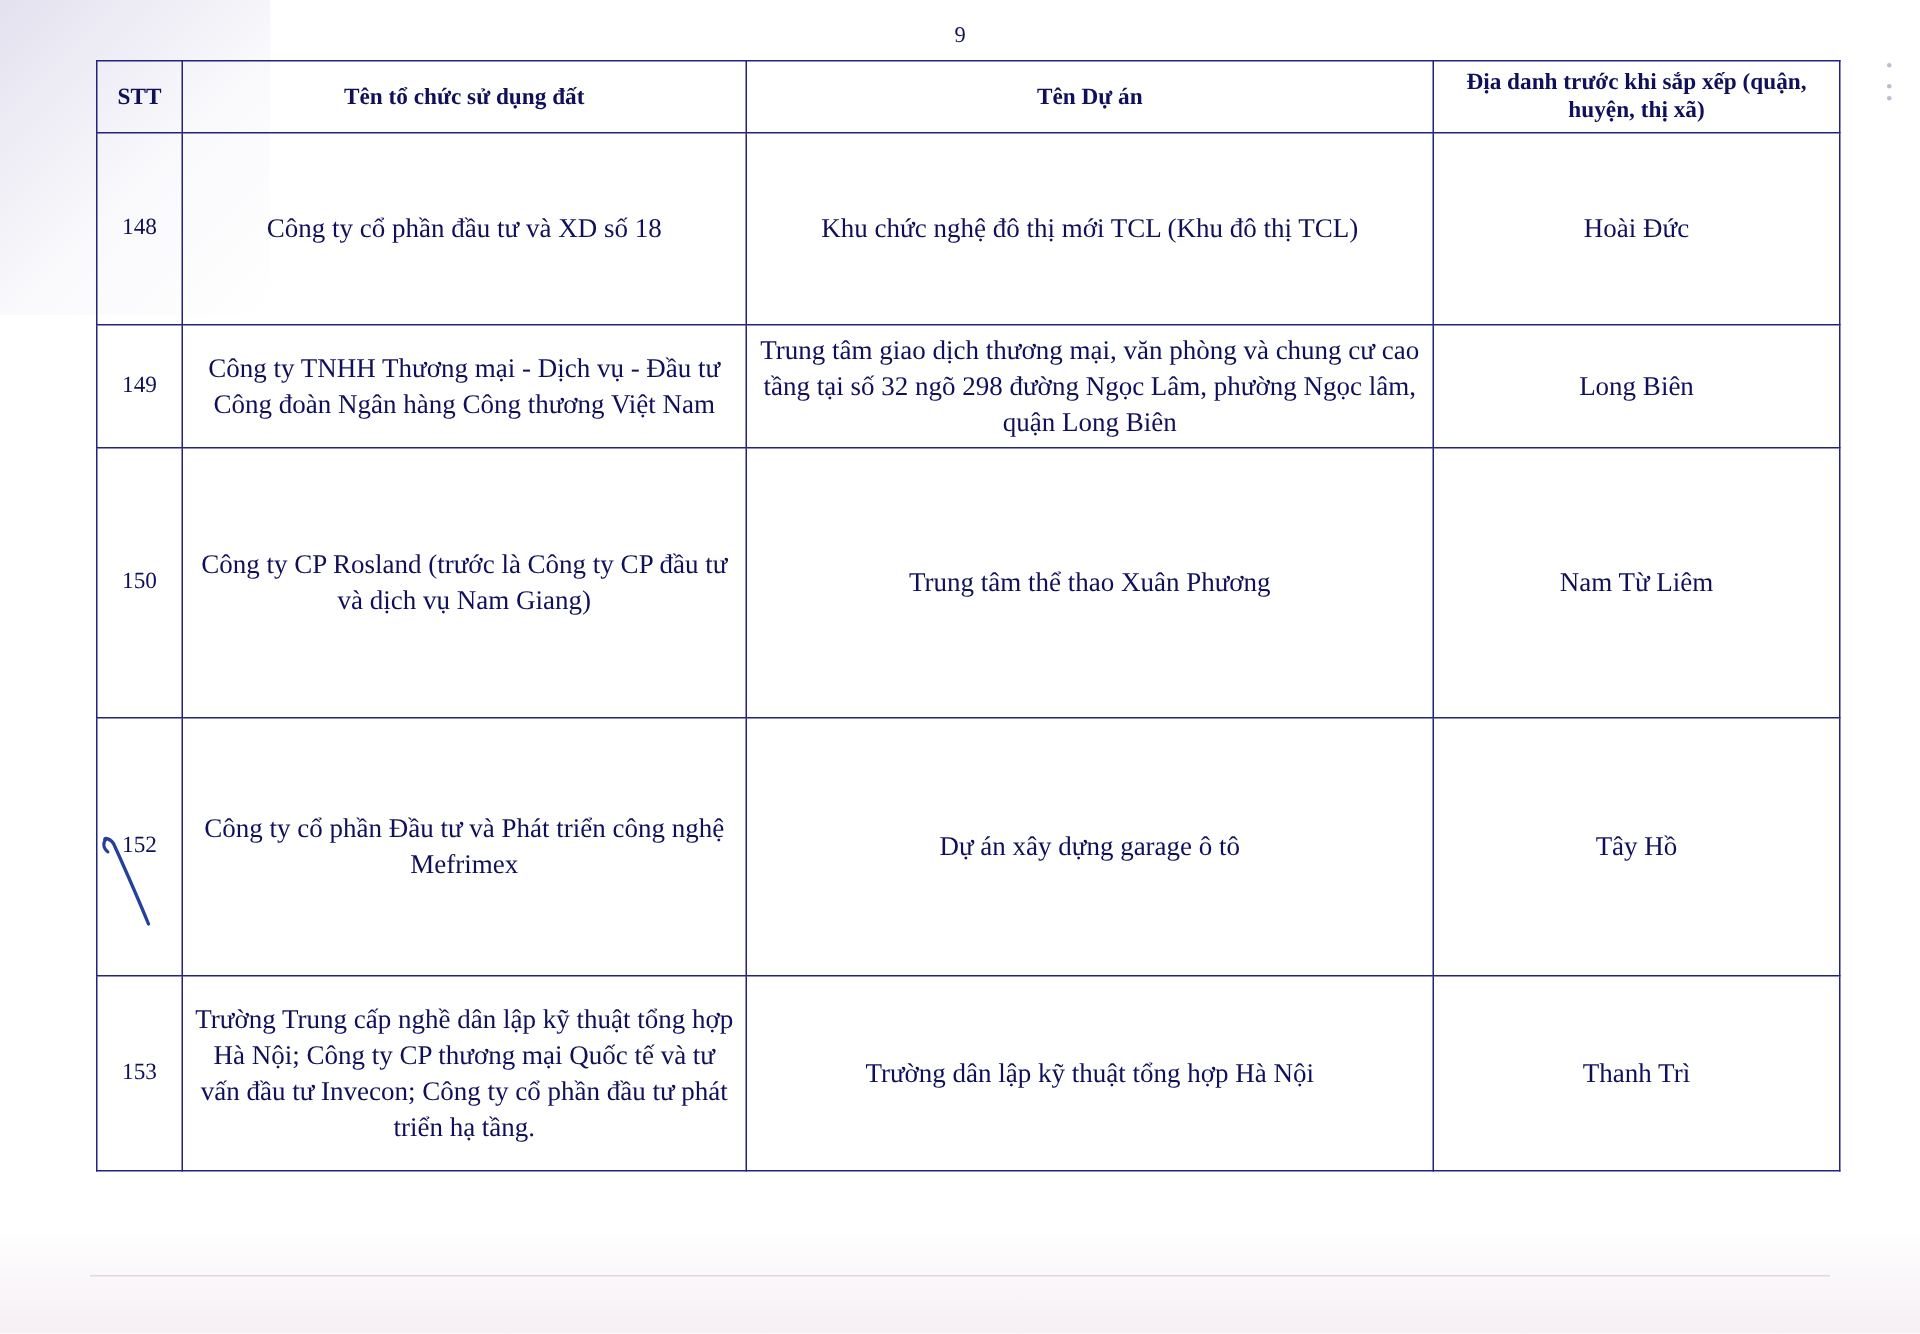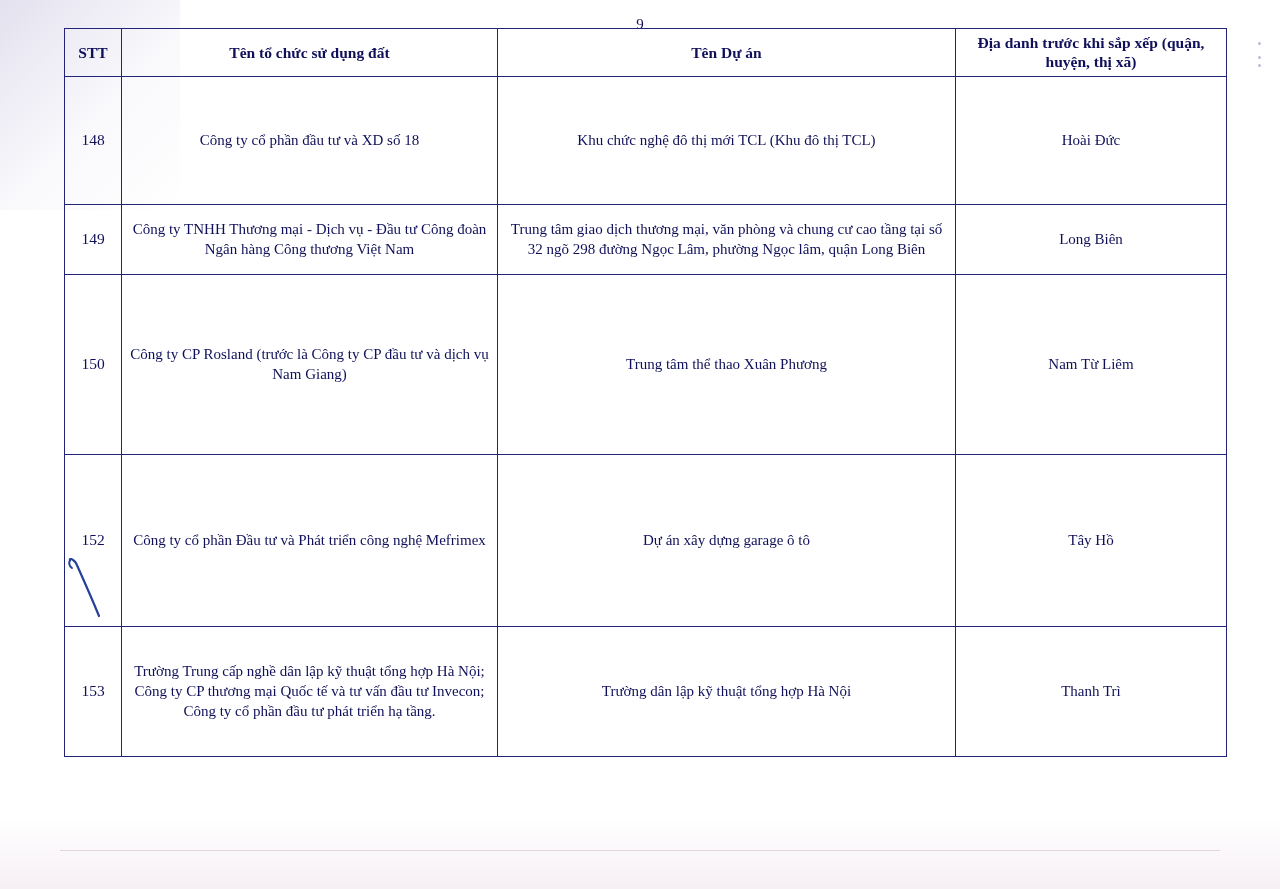--- a/index.html
+++ b/index.html
@@ -51,40 +51,40 @@
     left: 0;
     width: 1280px;
     text-align: center;
     font-size: 15px;
     color: #10105a;
   }
 
   table.doc-table {
     position: absolute;
     left: 64px;
-    top: 28px;
+    top: 40px;
     width: 1162px;
     border-collapse: collapse;
     table-layout: fixed;
   }
   table.doc-table td, table.doc-table th {
     border: 1.3px solid #23237a;
     vertical-align: middle;
     text-align: center;
     padding: 4px 8px;
     color: #10105a;
   }
   thead th {
     font-weight: bold;
     font-size: 15.5px;
     line-height: 1.25;
     padding: 6px 6px;
   }
   tbody td {
-    font-size: 15px;
+    font-size: 18px;
     line-height: 1.35;
   }
   .col-stt { width: 57px; }
   .col-org { width: 376px; }
   .col-proj { width: 458px; }
   .col-loc { width: 271px; }
 
   td.cell-stt { font-size: 15.5px; }
 
   

